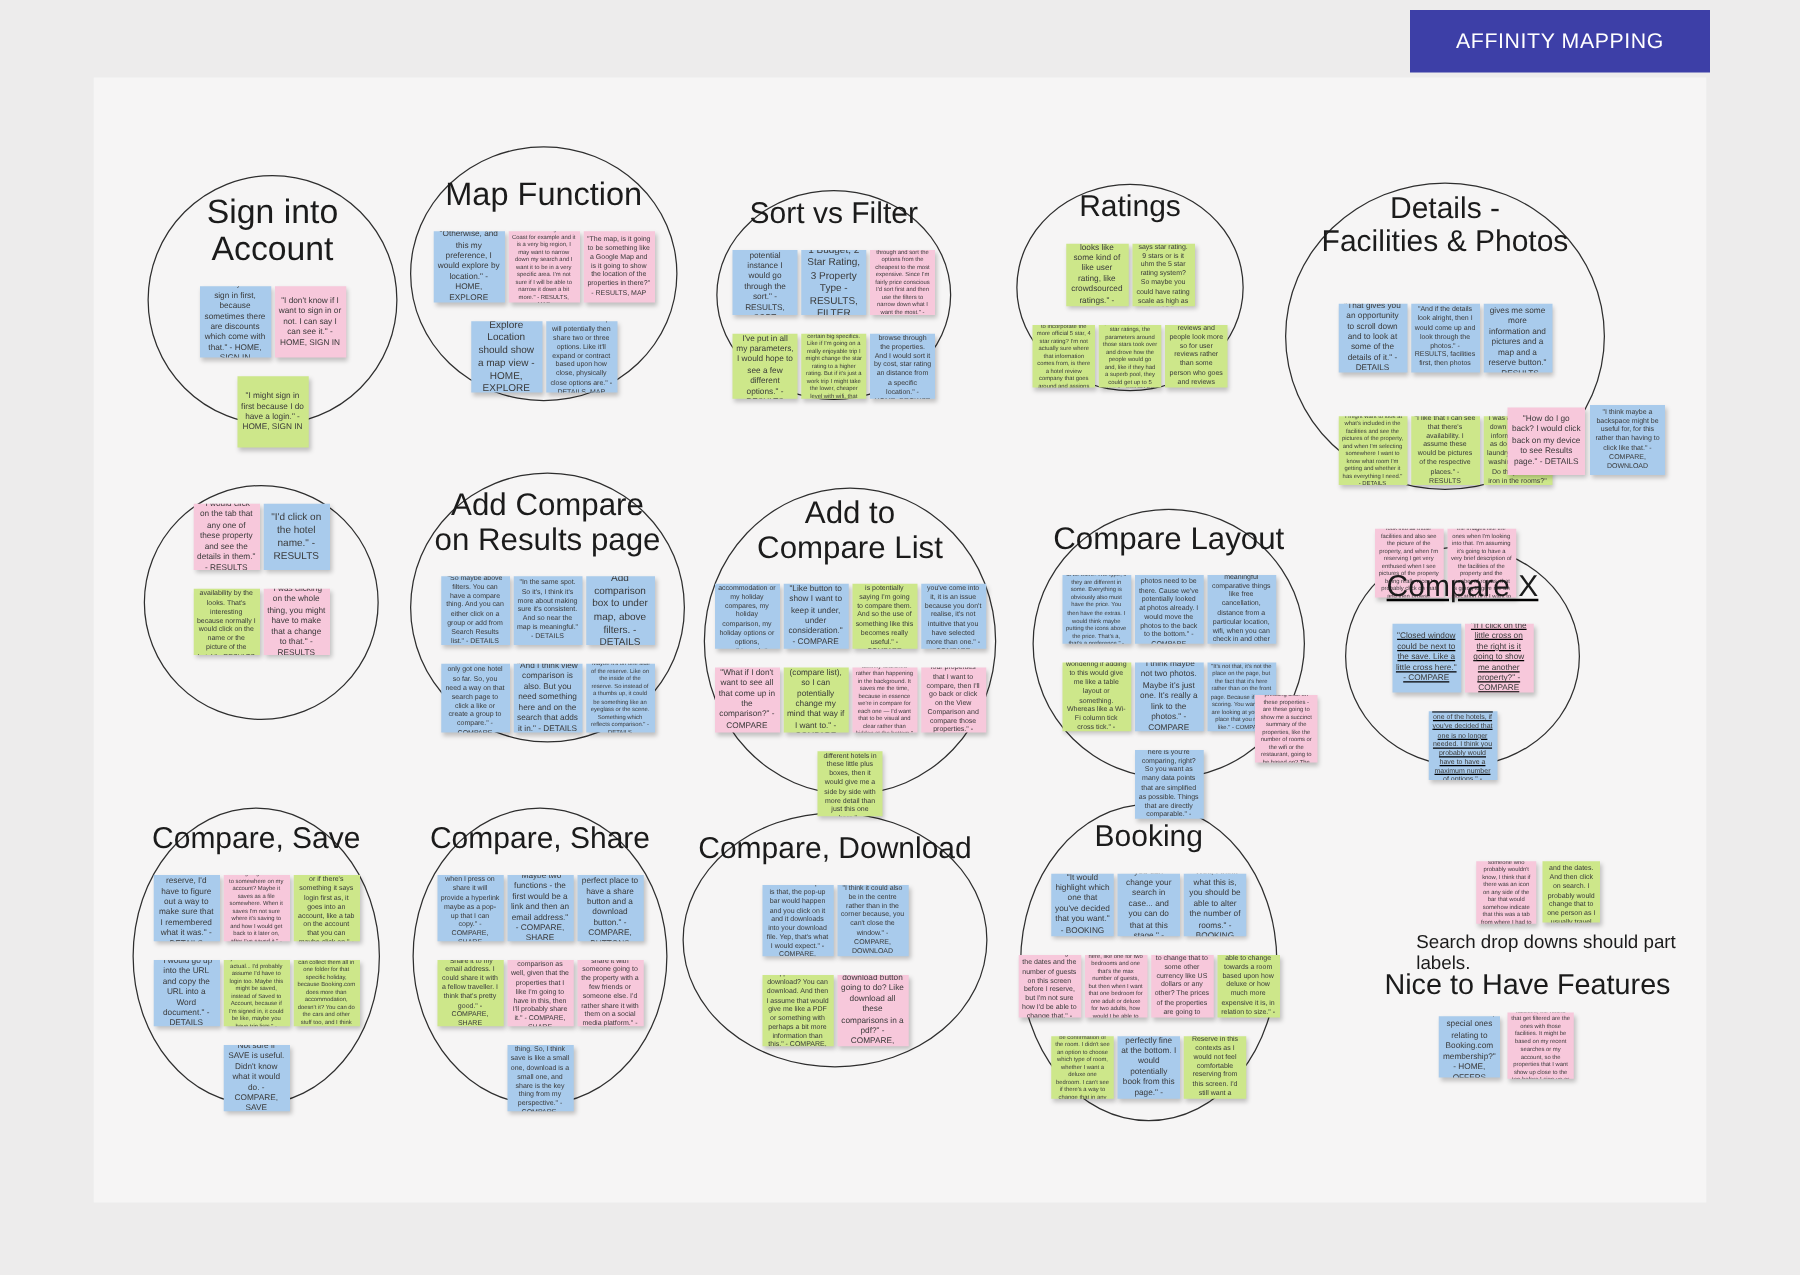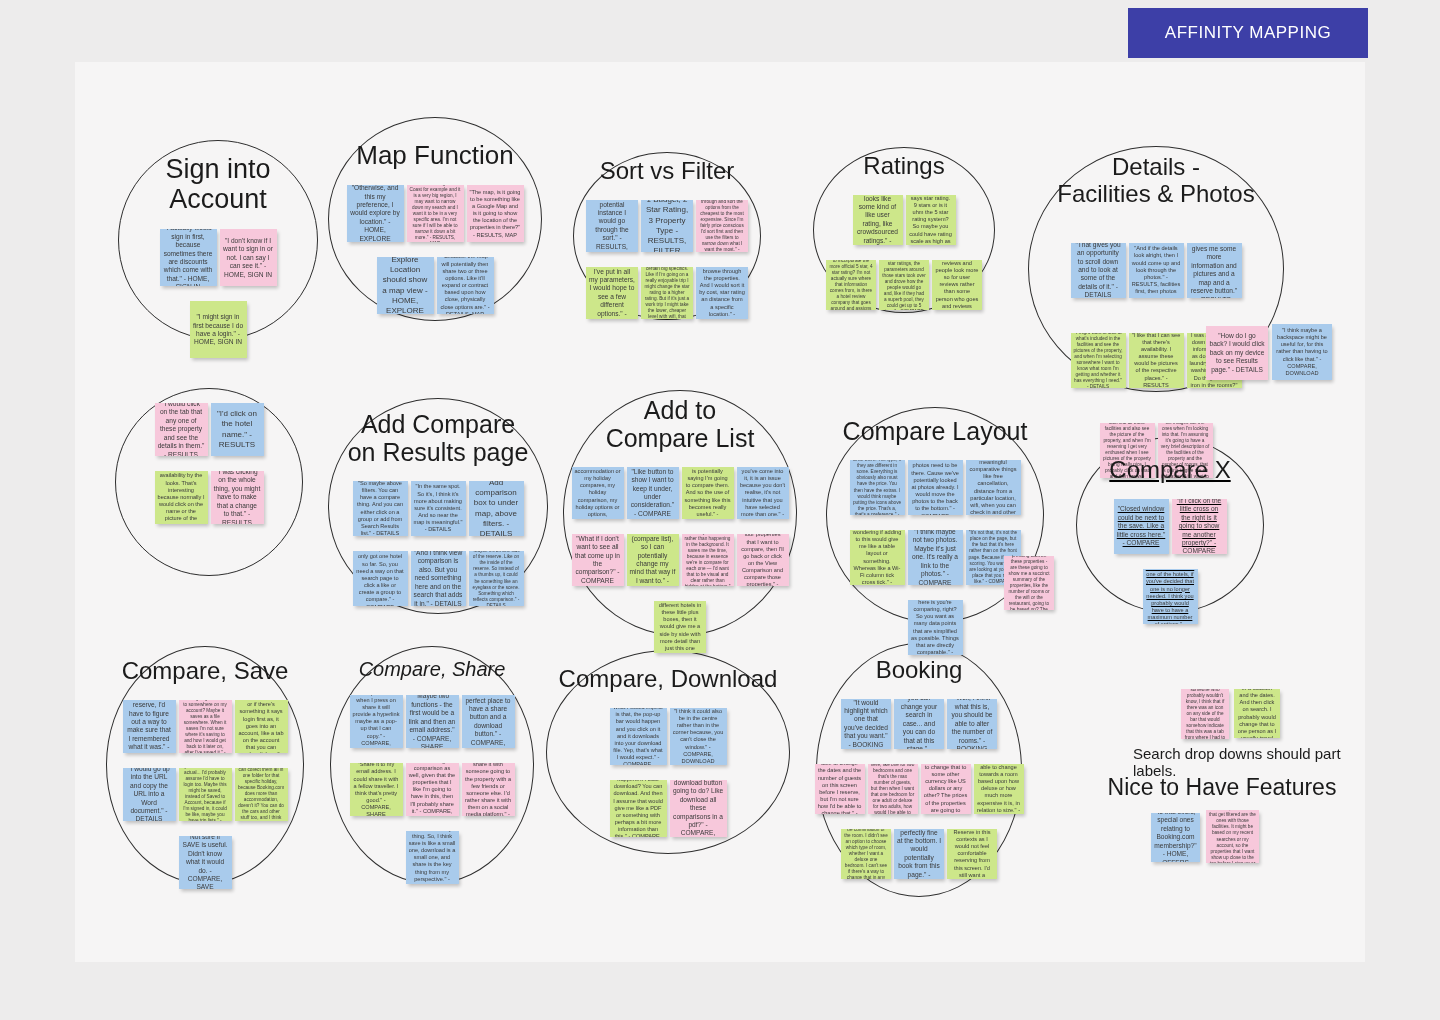--- a/index.html
+++ b/index.html
@@ -126,21 +126,21 @@
       <div class="ring" style="border-color: rgb(46, 46, 46);"></div>
       <div class="nrow">
         <div class="note" style="width: 53px; height: 53px; background: rgb(247, 200, 219); font-size: 6.6px;">"I would click on the tab that any one of these property and see the details in them." - RESULTS</div>
         <div class="note" style="width: 53px; height: 53px; background: rgb(169, 203, 236); font-size: 8px;">"I'd click on the hotel name." - RESULTS</div>
       </div>
       <div class="nrow">
         <div class="note" style="width: 53px; height: 53px; background: rgb(205, 231, 138); font-size: 5.6px;">"I'm clicking on availability by the looks. That's interesting because normally I would click on the name or the picture of the hotel." - RESULTS</div>
         <div class="note" style="width: 53px; height: 53px; background: rgb(247, 200, 219); font-size: 6.6px;">"I was clicking on the whole thing, you might have to make that a change to that." - RESULTS</div>
       </div>
     </div>
-    <div class="cluster" style="left: 328px; top: 398px; width: 220px; height: 216px;">
+    <div class="cluster" style="left: 328px; top: 378px; width: 220px; height: 216px;">
       <div class="ring" style="border-color: rgb(46, 46, 46);"></div>
       <div class="ctitle" style="font-size: 25px; margin-top: 12px;">Add Compare
 on Results page</div>
       <div class="nrow">
         <div class="note" style="width: 55px; height: 55px; background: rgb(169, 203, 236); font-size: 5.6px;">"So maybe above filters. You can have a compare thing. And you can either click on a group or add from Search Results list." - DETAILS</div>
         <div class="note" style="width: 55px; height: 55px; background: rgb(169, 203, 236); font-size: 5.6px;">"In the same spot. So it's, I think it's more about making sure it's consistent. And so near the map is meaningful." - DETAILS</div>
         <div class="note" style="width: 55px; height: 55px; background: rgb(169, 203, 236); font-size: 8px;">Add comparison box to under map, above filters. - DETAILS</div>
       </div>
       <div class="nrow">
         <div class="note" style="width: 55px; height: 55px; background: rgb(169, 203, 236); font-size: 5.6px;">"I like it, but I've only got one hotel so far. So, you need a way on that search page to click a like or create a group to compare." - COMPARE</div>
@@ -208,21 +208,21 @@
         <div class="note" style="width: 53px; height: 53px; background: rgb(169, 203, 236); font-size: 6.6px;">"I would go up into the URL and copy the URL into a Word document." - DETAILS</div>
         <div class="note" style="width: 53px; height: 53px; background: rgb(205, 231, 138); font-size: 4.7px;">"And then save would just be saved to the actual... I'd probably assume I'd have to login too. Maybe this might be saved, instead of Saved to Account, because if I'm signed in, it could be like, maybe you have trip lists." - COMPARE, SAVE</div>
         <div class="note" style="width: 53px; height: 53px; background: rgb(205, 231, 138); font-size: 4.7px;">"You might have like a that trip, a Saved tab within, and then you can collect them all in one folder for that specific holiday, because Booking.com does more than accommodation, doesn't it? You can do the cars and other stuff too, and I think they'd be experiences as well." - COMPARE, SAVE</div>
       </div>
       <div class="nrow">
         <div class="note" style="width: 53px; height: 53px; background: rgb(169, 203, 236); font-size: 6.6px;">Not sure if SAVE is useful. Didn't know what it would do. - COMPARE, SAVE</div>
       </div>
     </div>
     <div class="cluster" style="left: 330px; top: 646px; width: 204px; height: 238px;">
       <div class="ring" style="border-color: rgb(46, 46, 46);"></div>
-      <div class="ctitle" style="font-size: 20px; margin-top: 12px; font-style: italic;">Compare, Share</div>
+      <div class="ctitle" style="font-size: 24px; margin-top: 12px;">Compare, Share</div>
       <div class="nrow">
         <div class="note" style="width: 53px; height: 53px; background: rgb(169, 203, 236); font-size: 5.6px;">"I expect that when I press on share it will provide a hyperlink maybe as a pop-up that I can copy." - COMPARE, SHARE</div>
         <div class="note" style="width: 53px; height: 53px; background: rgb(169, 203, 236); font-size: 6.6px;">"Maybe two functions - the first would be a link and then an email address." - COMPARE, SHARE</div>
         <div class="note" style="width: 53px; height: 53px; background: rgb(169, 203, 236); font-size: 6.6px;">"I think that's a perfect place to have a share button and a download button." - COMPARE, BUTTONS</div>
       </div>
       <div class="nrow">
         <div class="note" style="width: 53px; height: 53px; background: rgb(205, 231, 138); font-size: 5.6px;">"Share it to my email address. I could share it with a fellow traveller. I think that's pretty good." - COMPARE, SHARE</div>
         <div class="note" style="width: 53px; height: 53px; background: rgb(247, 200, 219); font-size: 5.6px;">"I'd be sharing the comparison as well, given that the properties that I like I'm going to have in this, then I'll probably share it." - COMPARE, SHARE</div>
         <div class="note" style="width: 53px; height: 53px; background: rgb(247, 200, 219); font-size: 5.6px;">"I think I'd rather share it if I have to share it with someone going to the property with a few friends or someone else. I'd rather share it with them on a social media platform." - COMPARE, SHARE</div>
       </div>

